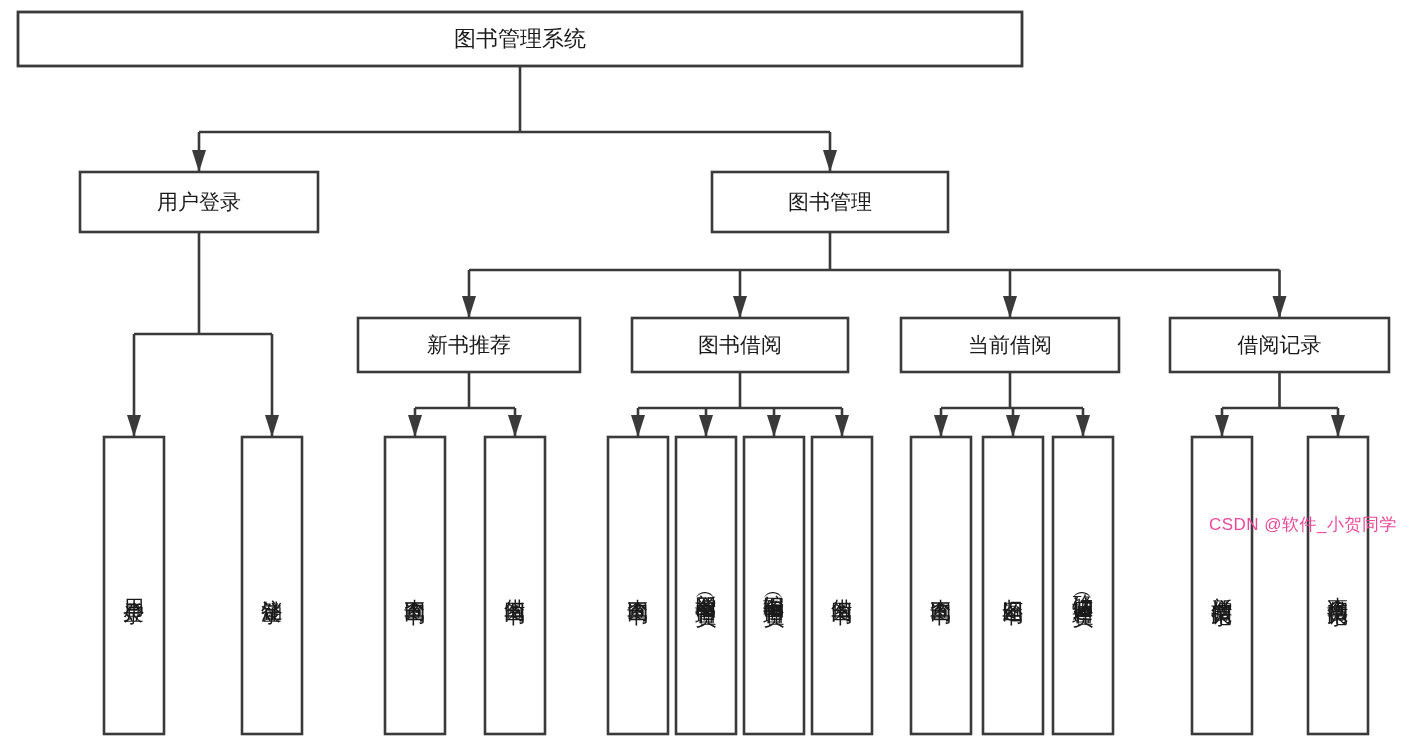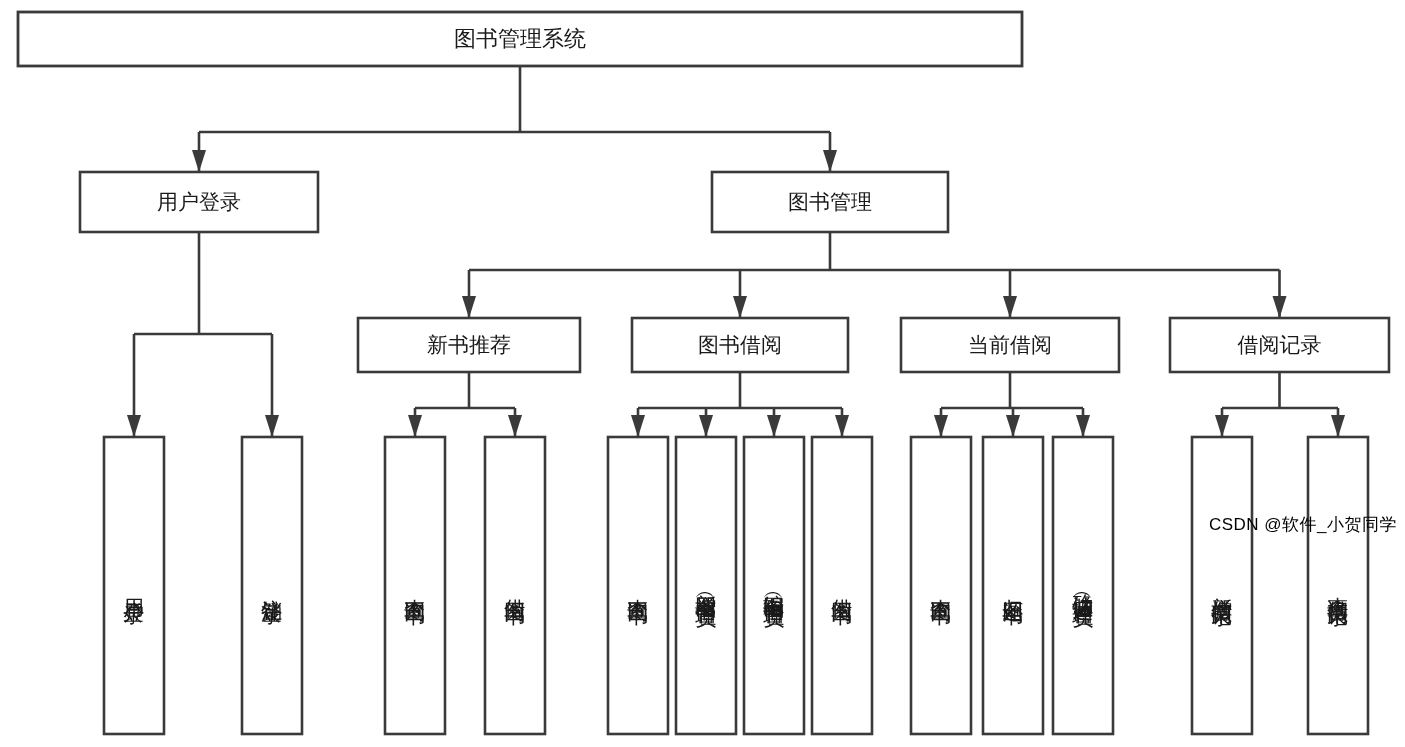--- a/index.html
+++ b/index.html
@@ -71,21 +71,21 @@
     color: #1a1a1a;
     letter-spacing: 2px;
     white-space: nowrap;
   }
   .watermark {
     position: absolute;
     right: 8px;
     bottom: 8px;
     font-family: "Liberation Sans", "DejaVu Sans", sans-serif;
     font-size: 17px;
-    color: #000000;
+    color: #ec4899;
     letter-spacing: 0.5px;
     user-select: none;
   }
 </style>
 </head>
 <body>
 
 <div id="diagram-root">
 
   <svg id="tree-svg" viewBox="0 0 1405 747">

